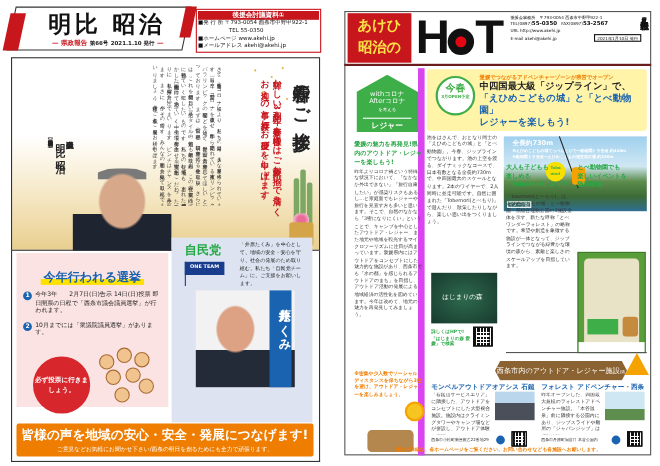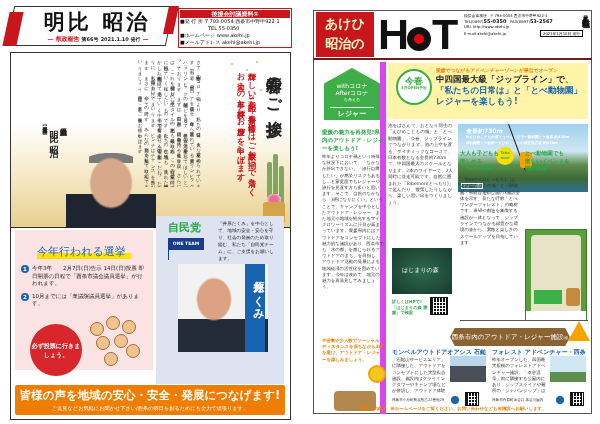--- a/index.html
+++ b/index.html
@@ -23,40 +23,40 @@
 .greet-red{position:absolute;left:190px;top:14px;width:56px;height:130px;writing-mode:vertical-rl;font-family:"DejaVu Serif",serif;font-size:8px;font-weight:bold;color:#c8161d;line-height:11px}
 .greet-body{position:absolute;left:55px;top:4px;width:135px;height:130px;writing-mode:vertical-rl;font-size:4.6px;line-height:6.5px;color:#333;overflow:hidden}
 .greet-sig{position:absolute;left:26px;top:70px;width:30px;height:95px;writing-mode:vertical-rl;font-family:"DejaVu Serif",serif;font-size:7px;color:#222;line-height:9px}
 .greet-sig .nm{font-size:9px;font-weight:bold;letter-spacing:4px}
 .photo-man{position:absolute;left:55px;top:100px;width:90px;height:75px;background:radial-gradient(ellipse 22px 26px at 50% 40%,#d7a98a 0 90%,transparent 100%),linear-gradient(#7a7a7a,#7a7a7a) 50% 0/44px 10px no-repeat,linear-gradient(transparent 55%,#1e2430 55%);border-radius:40px 40px 0 0}
 .kadomatsu{position:absolute;left:250px;top:105px;width:26px;height:66px}
 .kadomatsu .bamboo{position:absolute;bottom:18px;width:5px;background:#7da864;border-radius:2px 2px 0 0}
 .kadomatsu .pot{position:absolute;bottom:0;left:2px;width:22px;height:22px;background:#d4a448;border-radius:3px}
 .kadomatsu .flw{position:absolute;bottom:18px;left:3px;width:20px;height:12px;background:radial-gradient(circle,#e86b9a 30%,#f3b6c9 60%,transparent 61%)}
 .lh-elect{position:absolute;left:15px;top:230px;width:138px;height:140px;background:#fce3e3;padding:6px}
-.elect-title{font-size:11px;font-weight:normal;color:#1a63b0;background:linear-gradient(transparent 62%,#ffe100 62%);margin:8px 16px 6px}
+.elect-title{font-size:11px;font-weight:bold;color:#1a63b0;text-align:center;background:linear-gradient(transparent 62%,#ffe100 62%);margin:8px 16px 6px}
 .elect-row{display:flex;gap:3px;font-size:5.5px;line-height:7.5px;color:#222;margin-bottom:5px}
 .elect-num{flex:none;width:8px;height:8px;border-radius:50%;background:#1a63b0;color:#fff;font-size:5.5px;text-align:center;line-height:8px;font-weight:bold}
 .vote-circle{position:absolute;left:30px;top:324px;width:52px;height:52px;border-radius:50%;background:#d7262c;color:#fff;font-size:6px;font-weight:bold;display:flex;align-items:center;justify-content:center;text-align:center;line-height:9px}
 .crowd{position:absolute;left:86px;top:316px;width:56px;height:52px}
 .crowd span{position:absolute;width:14px;height:14px;border-radius:50%;background:#f1c48f;border:1px solid #a86b35}
 .lh-ldp{position:absolute;left:156px;top:216px;width:128px;height:168px;background:#dde3f1}
 .ldp-logo{position:absolute;left:12px;top:4px;font-size:11px;font-weight:bold;color:#23a844}
 .ldp-flag{position:absolute;left:12px;top:22px;width:36px;height:12px;background:#1a3c8d;color:#fff;font-size:4.5px;font-weight:bold;text-align:center;line-height:12px}
 .ldp-pole{position:absolute;left:12px;top:22px;width:1px;height:22px;background:#1a3c8d}
 .ldp-text{position:absolute;left:62px;top:4px;width:60px;font-size:4.6px;line-height:7px;color:#222}
 .ldp-photo{position:absolute;left:22px;top:48px;width:90px;height:88px;background:radial-gradient(ellipse 18px 22px at 40% 40%,#dca283 0 90%,transparent 100%),linear-gradient(transparent 62%,#232a38 62%),#f2f2f2}
 .ldp-namebar{position:absolute;left:89px;top:48px;width:20px;height:88px;background:#1a63b0;color:#fff;writing-mode:vertical-rl;font-size:11px;font-weight:bold;padding-top:8px;text-align:start;letter-spacing:1px}
 .lh-banner{position:absolute;left:15px;top:385px;width:270px;height:30px;background:#ef7d00;border-radius:2px;text-align:center;color:#fff}
 .lh-banner .b1{font-size:11.5px;font-weight:bold;margin-top:3px;white-space:nowrap}
 .lh-banner .b2{font-size:5.2px;margin-top:2px;white-space:nowrap}
 .lh-frame{position:absolute;left:10px;top:228px;width:281px;height:192px;border:1px solid #333;border-top:none;pointer-events:none}
 
 .rh-border{position:absolute;left:13px;top:10px;width:279px;height:404px;border:1px solid #555}
-.rh-badge{position:absolute;left:16px;top:12px;width:58px;height:45px;background:#c8161d;color:#fef9c3;font-size:13px;font-weight:bold;line-height:20px;text-align:center;padding-top:2px}
+.rh-badge{position:absolute;left:16px;top:12px;width:58px;height:45px;background:#c8161d;color:#fde047;font-size:13px;font-weight:bold;line-height:20px;text-align:center;padding-top:2px}
 .rh-hot{position:absolute;left:78px;top:12px;font-size:43px;font-weight:bold;color:#111;letter-spacing:-3px;font-family:"Liberation Sans",sans-serif;line-height:44px}
 .rh-hot .o{display:inline-block;width:24px;height:24px;border-radius:50%;background:#111;position:relative;vertical-align:-2px;margin:0 1px}
 .rh-hot .o::after{content:"";position:absolute;left:7px;top:7px;width:10px;height:10px;border-radius:50%;background:#e30613}
 .rh-news{position:absolute;left:162px;top:28px;font-size:30px;font-weight:bold;color:#e30613;font-family:"Liberation Sans",sans-serif;line-height:30px;letter-spacing:-1px}
 .rh-info{position:absolute;left:164px;top:13px;width:108px;font-size:3.8px;line-height:5.5px;color:#111;white-space:nowrap}
 .rh-info .tel{font-size:5px;font-weight:bold}
 .rh-info .date{display:inline-block;border:1px solid #111;padding:0 2px;margin-left:34px}
 .rh-vert{position:absolute;left:274px;top:13px;width:16px;height:44px;writing-mode:vertical-rl;font-size:8px;font-weight:bold;color:#111;line-height:10px}
 .rh-vert small{font-size:4px}
 .rh-hr{position:absolute;left:13px;top:58px;width:279px;height:2px;background:#6b1d1d}
@@ -225,21 +225,21 @@
   </div>
 
   <div class="rh-feature">
     <div class="spring-circle">
       <span>今春</span>
       <small>3月OPEN予定</small>
     </div>
     <div class="feat-kicker">愛媛でつながるアドベンチャーゾーンが県営でオープン</div>
     <div class="feat-head">
       <div>中四国最大級「ジップライン」で、</div>
-      <div class="blue">「私たちの日常は」と「とべ動物園」</div>
+      <div class="blue">「えひめこどもの城」と「とべ動物園」</div>
       <div class="blue">レジャーを楽しもう!</div>
     </div>
   </div>
   <div class="feat-body">池をはさんで、おとなり同士の「えひめこどもの城」と「とべ動物園」。今春、ジップラインでつながります。池の上空を渡る、ダイナミックなコースで、日本有数となる全長約730mで、中四国最大のスケールとなります。2本のワイヤーで、2人同時に並走可能です。自然に囲まれた「Tobemori(とべもり)」で遊んだり、散策したりしながら、楽しい思い出をつくりましょう。</div>
   <div class="zip-photo">
     <div class="cap">
       <div style="font-size:6px">全長約730m</div>
       <div style="font-size:3.6px">❶えひめこどもの城てっぺんとりで〜動物園トラ舎前 約410m</div>
       <div style="font-size:3.6px">❷動物園トラ舎前〜えひめこどもの城交流広場 約320m</div>
     </div>

